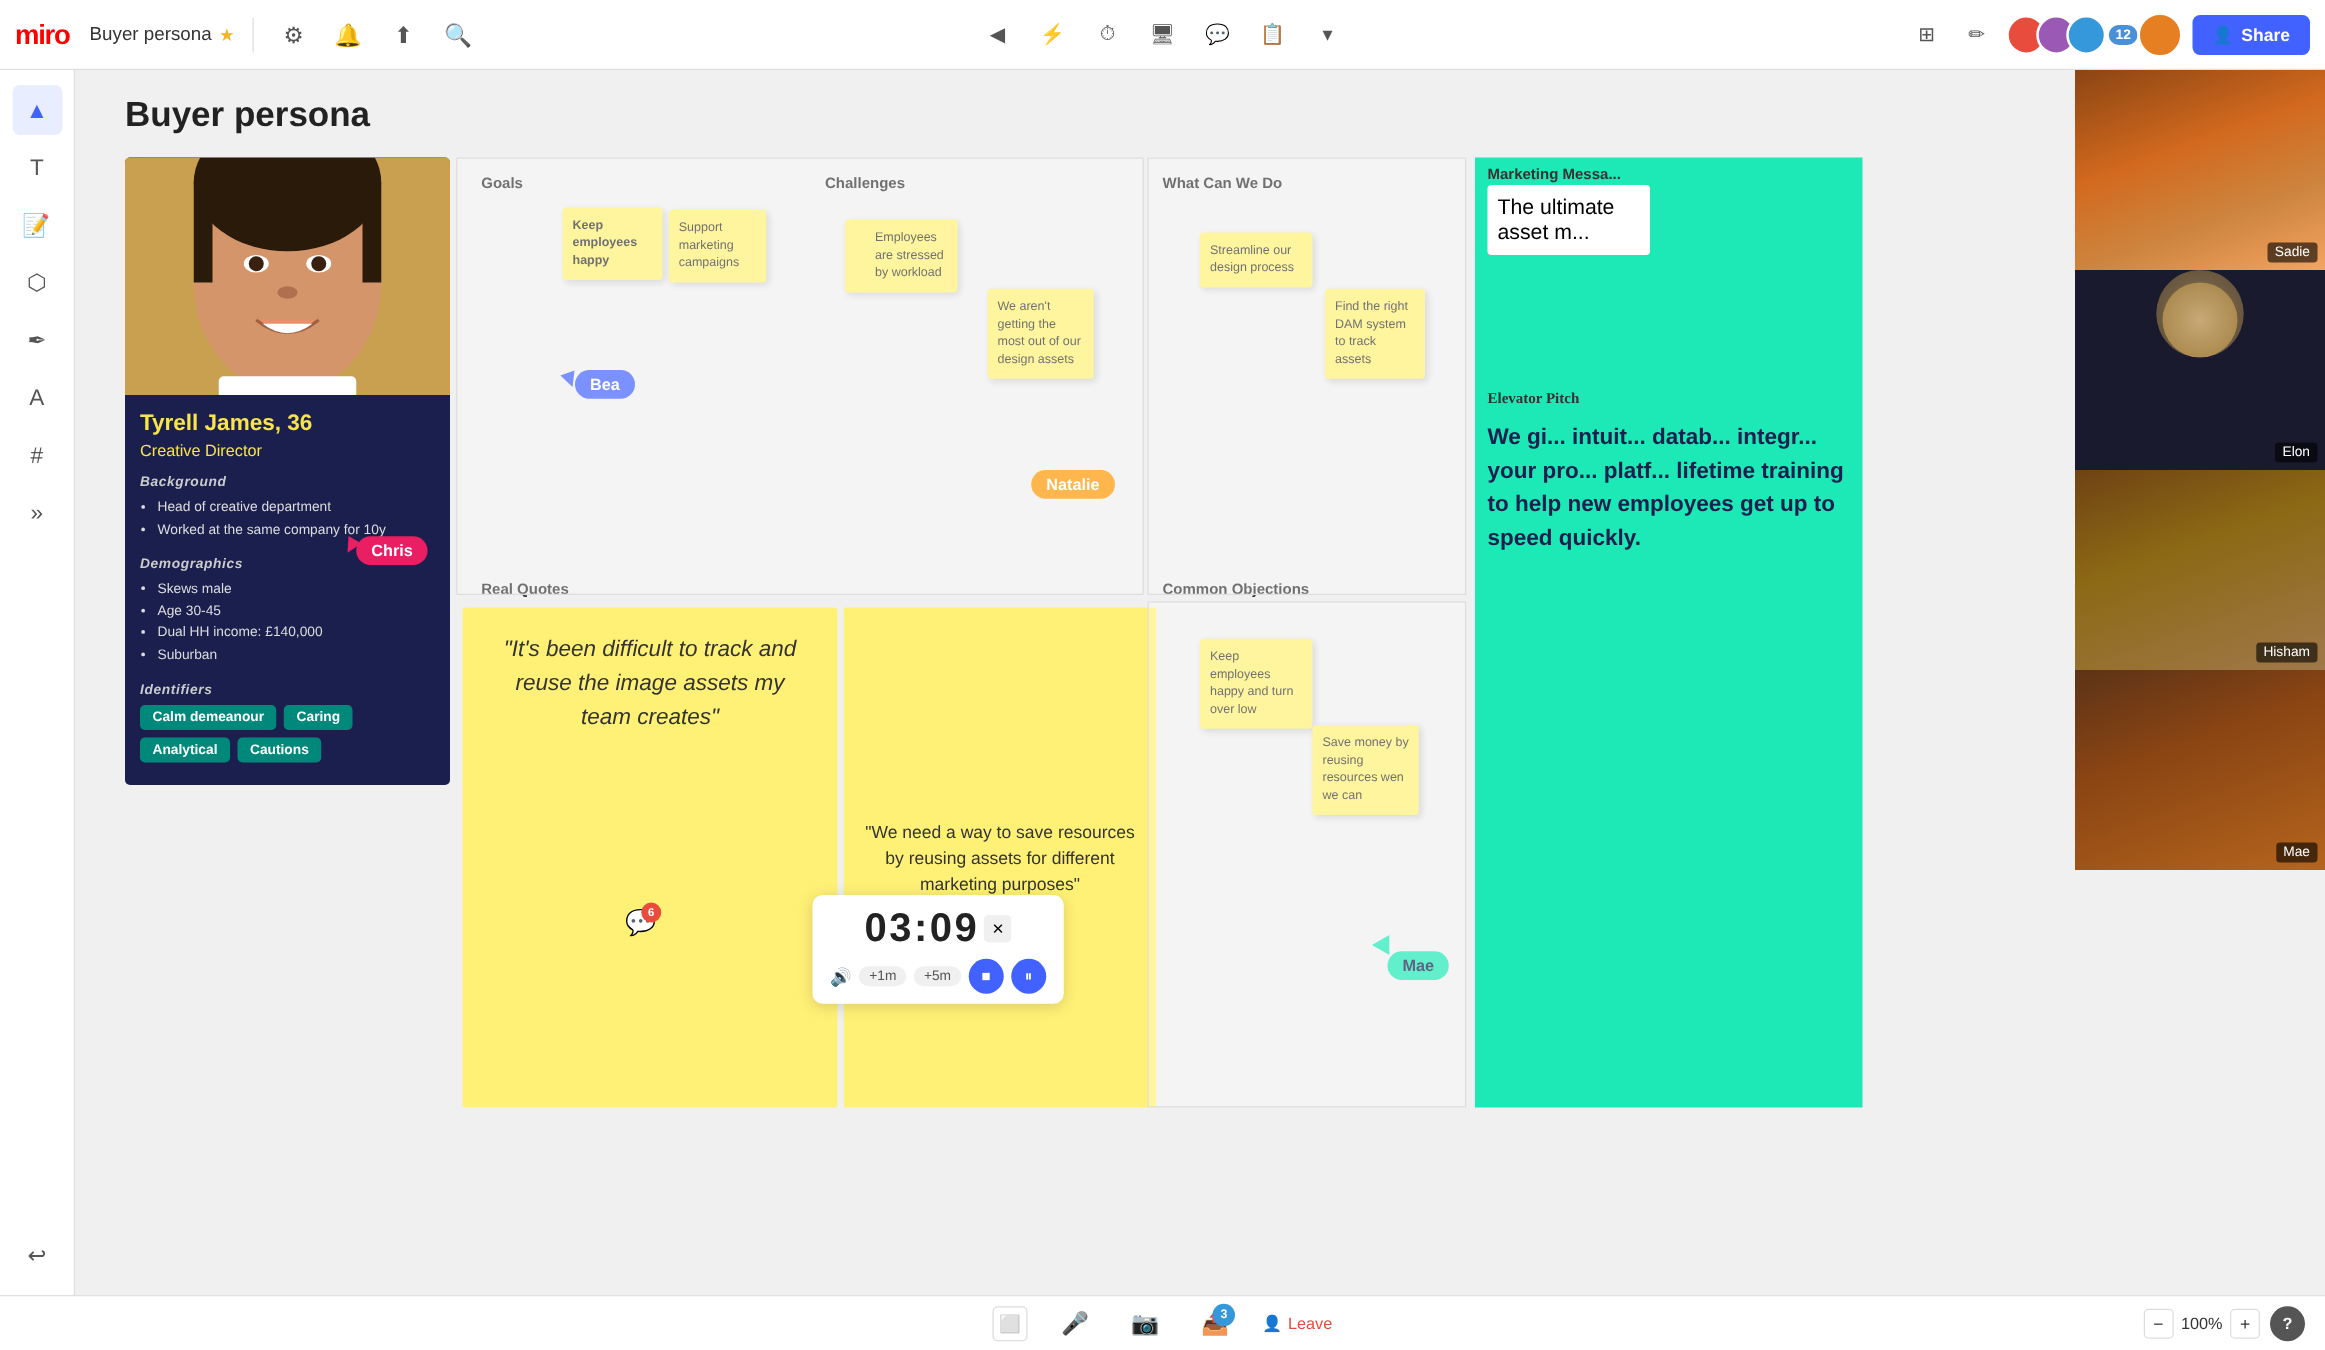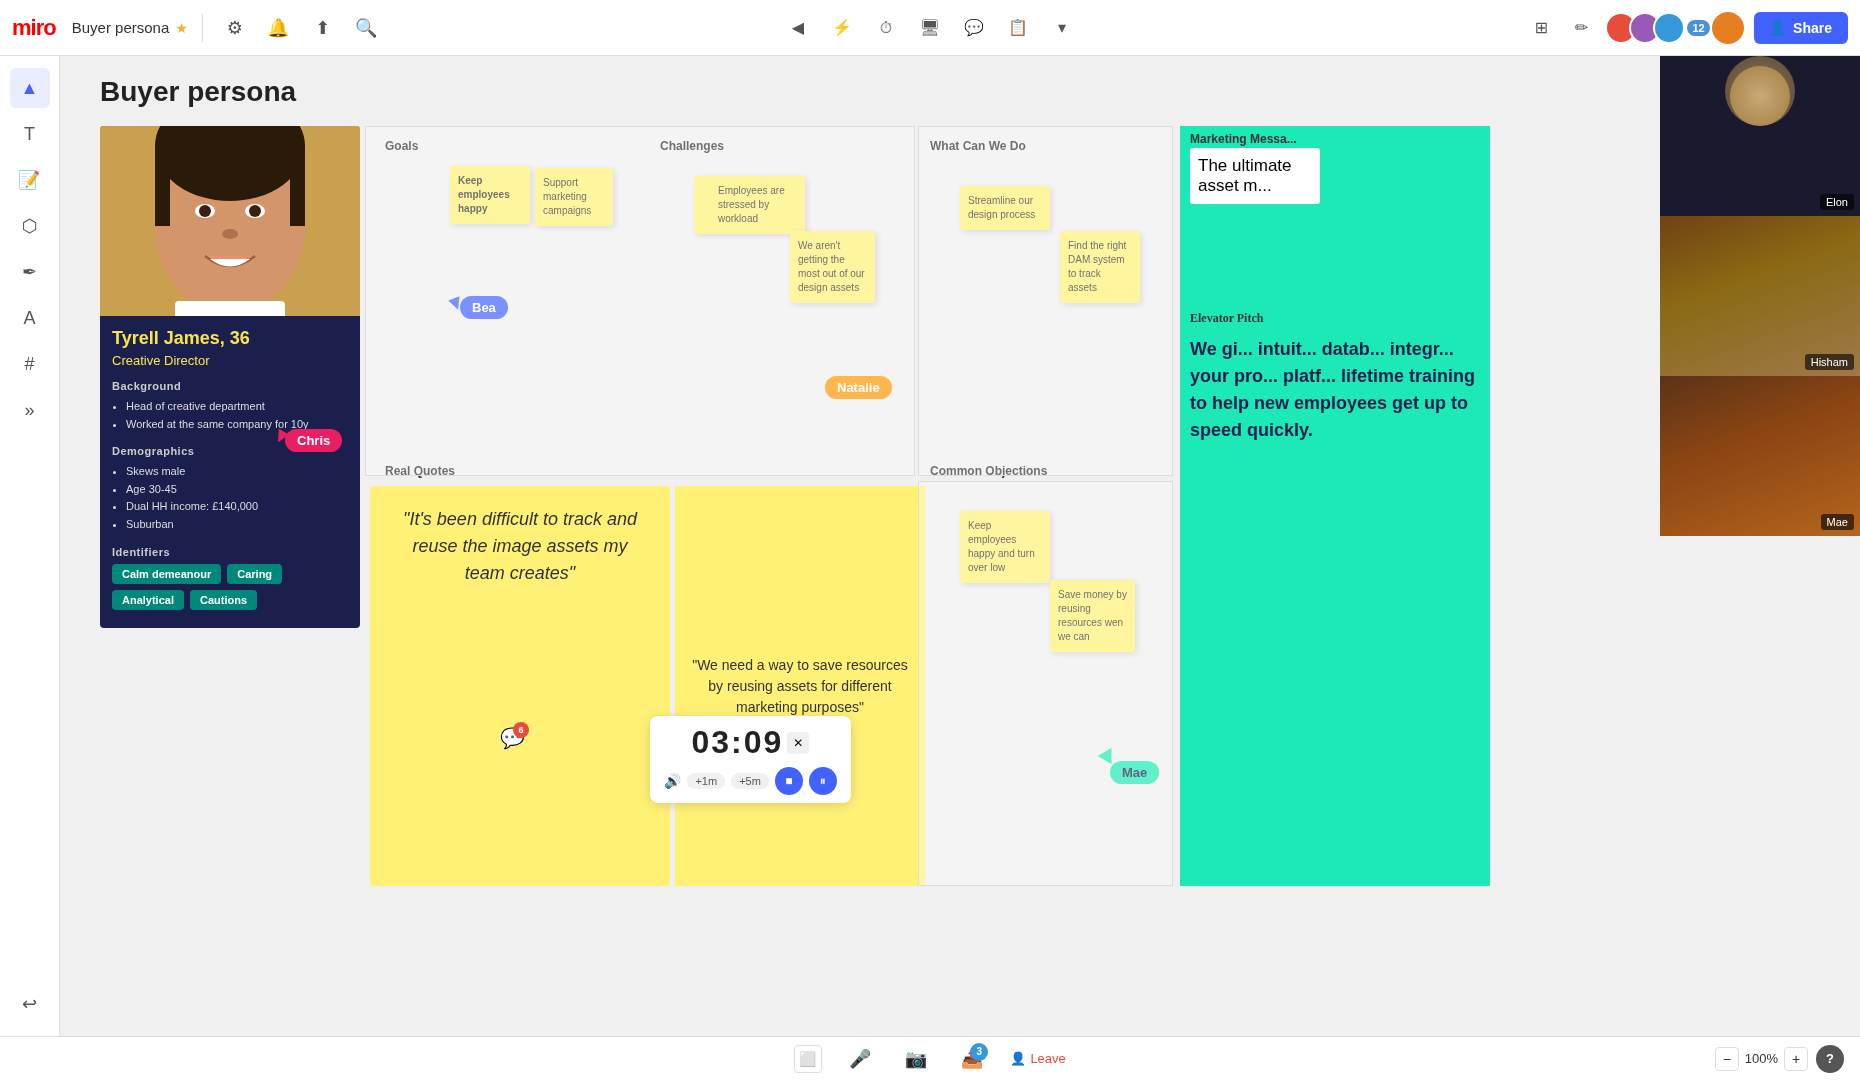--- a/index.html
+++ b/index.html
@@ -114,21 +114,21 @@
       display: flex;
       align-items: center;
       justify-content: center;
       font-size: 80px;
       overflow: hidden;
       position: relative;
     }
     .persona-info { padding: 12px; }
     .persona-name { font-size: 18px; font-weight: 700; color: #f9e44a; margin-bottom: 4px; }
     .persona-role { font-size: 13px; color: #f9e44a; margin-bottom: 12px; }
-    .persona-section-title { font-size: 11px; font-weight: 700; color: #ccc; margin-bottom: 6px; letter-spacing: 0.5px; }
+    .persona-section-title { font-size: 11px; font-weight: 700; color: #ccc; margin-bottom: 6px; letter-spacing: 0.5px; font-style: italic; }
     .persona-list { font-size: 11px; color: #ddd; list-style: disc; padding-left: 14px; margin-bottom: 12px; line-height: 1.6; }
     .identifiers-row { display: flex; gap: 6px; margin-bottom: 6px; flex-wrap: wrap; }
     .identifier-tag { background: #00897b; color: #fff; border-radius: 4px; padding: 4px 10px; font-size: 11px; font-weight: 600; }
 
     
     .sticky {
       position: absolute;
       border-radius: 3px;
       padding: 8px;
       font-size: 10px;
@@ -403,21 +403,21 @@
   <div class="sticky sticky-yellow" style="top:110px; left:390px; width:80px;font-weight:bold;">
     <span>Keep employees happy</span>
   </div>
 
   <div class="sticky sticky-yellow" style="top:112px; left:475px; width:78px;">
     <span>Support marketing campaigns</span>
   </div>
 
   <div class="section-label" style="top:83px; left:600px;">Challenges</div>
 
-  <div class="sticky sticky-yellow" style="top:120px; left:634px; width:111px;padding-left:24px;">
+  <div class="sticky sticky-yellow" style="top:120px; left:616px; width:90px;padding-left:24px;">
     <span>Employees are stressed by workload</span>
   </div>
 
   <div class="sticky sticky-yellow" style="top:175px; left:730px; width:85px;">
     <span>We aren't getting the most out of our design assets</span>
   </div>
 
   <div class="section-label" style="top:83px; left:870px;">What Can We Do</div>
 
   <div class="sticky sticky-yellow" style="top:130px; left:900px; width:90px;">
@@ -451,20 +451,23 @@
     <div class="section-label" style="position:relative; top:6px; left:10px;">Marketing Messa...</div>
     <div style="position:absolute; top:22px; left:10px; background:#fff; border-radius:3px; padding:8px; width:130px; font-size:17px;">The ultimate asset m...</div>
 
     <div class="section-label" style="position:absolute; top:185px; left:10px;font-family:Liberation Serif, serif;">Elevator Pitch</div>
     <div style="position:absolute; top:210px; left:10px; right:10px; bottom:10px;">
       <div class="elevator-text">We gi... intuit... datab... integr... your pro... platf... lifetime training to help new employees get up to speed quickly.</div>
     </div>
   </div>
 
   <div class="video-panel">
+    <div class="video-cell" style="background:linear-gradient(160deg,#8B4513 0%,#D2691E 40%,#CD853F 70%,#F4A460 100%);">
+      <div class="video-cell-name">Sadie</div>
+    </div>
     <div class="video-cell" style="background:#1a1a2e; display:flex; justify-content:center;text-decoration:underline;">
       <div style="width:70px;height:70px;border-radius:50%;background:radial-gradient(#8B7355,#5a4a35);overflow:hidden;display:flex;align-items:flex-end;justify-content:center;">
         <div style="width:60px;height:60px;background:radial-gradient(#c8a876,#a08040);border-radius:50%"></div>
       </div>
       <div class="video-cell-name">Elon</div>
     </div>
     <div class="video-cell" style="background:linear-gradient(160deg,#704214 0%,#8B6914 40%,#A0784A 100%);">
       <div class="video-cell-name">Hisham</div>
     </div>
     <div class="video-cell" style="background:linear-gradient(160deg,#5c3317 0%,#8B4513 40%,#b5651d 100%);">

